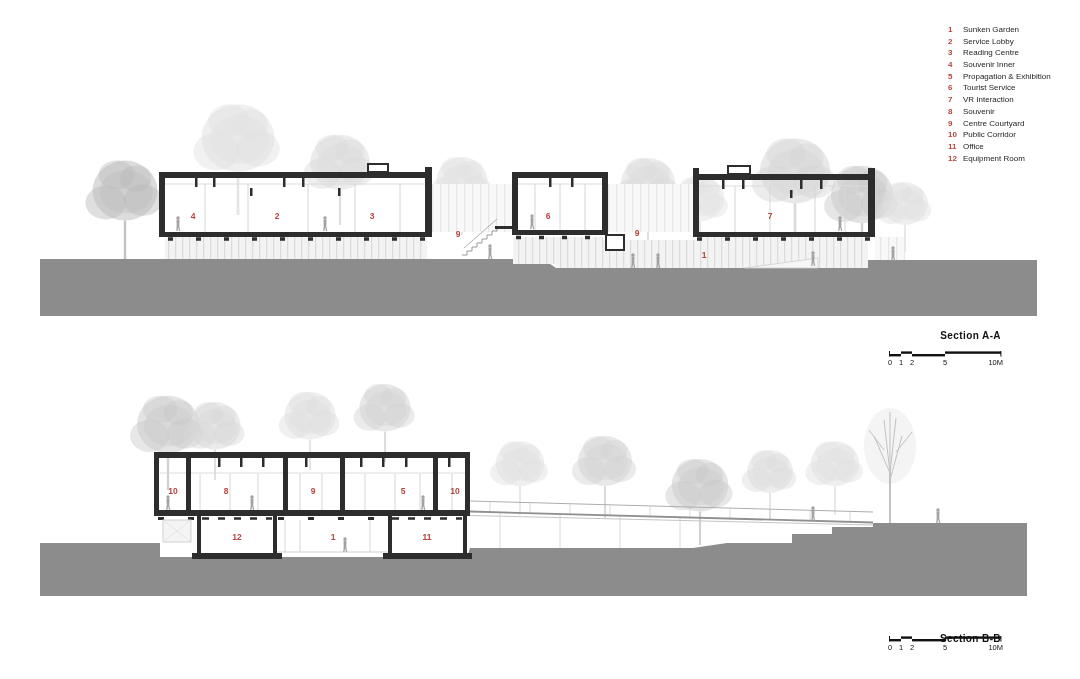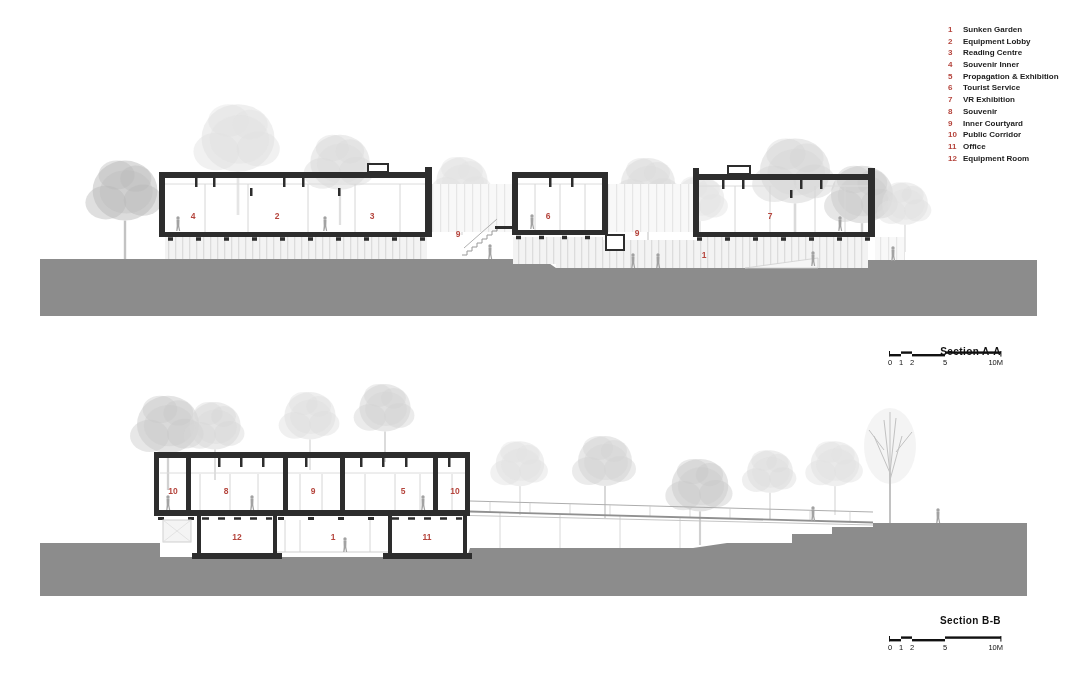--- a/index.html
+++ b/index.html
@@ -7,21 +7,21 @@
           font-family:"Liberation Sans", sans-serif;}
   svg{position:absolute;left:0;top:0;}
   .overlay{position:absolute;white-space:nowrap;}
   .room-label{color:#b5453d;font-size:8.5px;font-weight:bold;transform:translateX(-50%);}
   .section-title{color:#111;font-size:10px;font-weight:bold;letter-spacing:.4px;transform:translateX(-100%);}
   .tick{color:#111;font-size:7.5px;transform:translateX(-50%);}
   .tick.right{transform:translateX(-100%);}
   .legend{position:absolute;left:948px;top:25px;width:132px;}
   .legend-row{display:flex;align-items:baseline;height:11.7px;font-size:8px;}
   .legend-num{color:#b5453d;width:15px;flex:0 0 15px;font-weight:bold;}
-  .legend-label{color:#1c1c1c;font-weight:bold;}
+  .legend-label{color:#1c1c1c;}
 </style>
 </head>
 <body>
 
 <div class="canvas">
 
 <svg width="1080" height="679" viewBox="0 0 1080 679">
   <defs>
     <g id="tree">
       <path d="M0,0 L0,-32" stroke="currentColor" stroke-width="2" opacity="0.85" fill="none"></path>
@@ -269,49 +269,49 @@
   </g>
 </svg>
 
 <div class="legend">
   <div class="legend-row">
         <span class="legend-num">1</span>
         <span class="legend-label">Sunken Garden</span>
       </div>
   <div class="legend-row">
         <span class="legend-num">2</span>
-        <span class="legend-label">Equipment Lobby</span>
+        <span class="legend-label">Service Lobby</span>
       </div>
   <div class="legend-row">
         <span class="legend-num">3</span>
         <span class="legend-label">Reading Centre</span>
       </div>
   <div class="legend-row">
         <span class="legend-num">4</span>
         <span class="legend-label">Souvenir Inner</span>
       </div>
   <div class="legend-row">
         <span class="legend-num">5</span>
         <span class="legend-label">Propagation &amp; Exhibition</span>
       </div>
   <div class="legend-row">
         <span class="legend-num">6</span>
         <span class="legend-label">Tourist Service</span>
       </div>
   <div class="legend-row">
         <span class="legend-num">7</span>
-        <span class="legend-label">VR Exhibition</span>
+        <span class="legend-label">VR Interaction</span>
       </div>
   <div class="legend-row">
         <span class="legend-num">8</span>
         <span class="legend-label">Souvenir</span>
       </div>
   <div class="legend-row">
         <span class="legend-num">9</span>
-        <span class="legend-label">Inner Courtyard</span>
+        <span class="legend-label">Centre Courtyard</span>
       </div>
   <div class="legend-row">
         <span class="legend-num">10</span>
         <span class="legend-label">Public Corridor</span>
       </div>
   <div class="legend-row">
         <span class="legend-num">11</span>
         <span class="legend-label">Office</span>
       </div>
   <div class="legend-row">
@@ -331,22 +331,22 @@
 
 <span class="overlay room-label" style="left:173px;top:486px">10</span>
 <span class="overlay room-label" style="left:226px;top:486px">8</span>
 <span class="overlay room-label" style="left:313px;top:486px">9</span>
 <span class="overlay room-label" style="left:403px;top:486px">5</span>
 <span class="overlay room-label" style="left:455px;top:486px">10</span>
 <span class="overlay room-label" style="left:237px;top:532px">12</span>
 <span class="overlay room-label" style="left:333px;top:532px">1</span>
 <span class="overlay room-label" style="left:427px;top:532px">11</span>
 
-<span class="overlay section-title" style="left:1001px;top:346px">Section A-A</span>
-<span class="overlay section-title" style="left:1001px;top:615px">Section B-B</span>
+<span class="overlay section-title" style="left:1001px;top:330px">Section A-A</span>
+<span class="overlay section-title" style="left:1001px;top:633px">Section B-B</span>
 
 <span class="overlay tick" style="left:890px;top:358px">0</span>
 <span class="overlay tick" style="left:901px;top:358px">1</span>
 <span class="overlay tick" style="left:912px;top:358px">2</span>
 <span class="overlay tick" style="left:945px;top:358px">5</span>
 <span class="overlay tick right" style="left:1003px;top:358px">10M</span>
 
 <span class="overlay tick" style="left:890px;top:643px">0</span>
 <span class="overlay tick" style="left:901px;top:643px">1</span>
 <span class="overlay tick" style="left:912px;top:643px">2</span>

